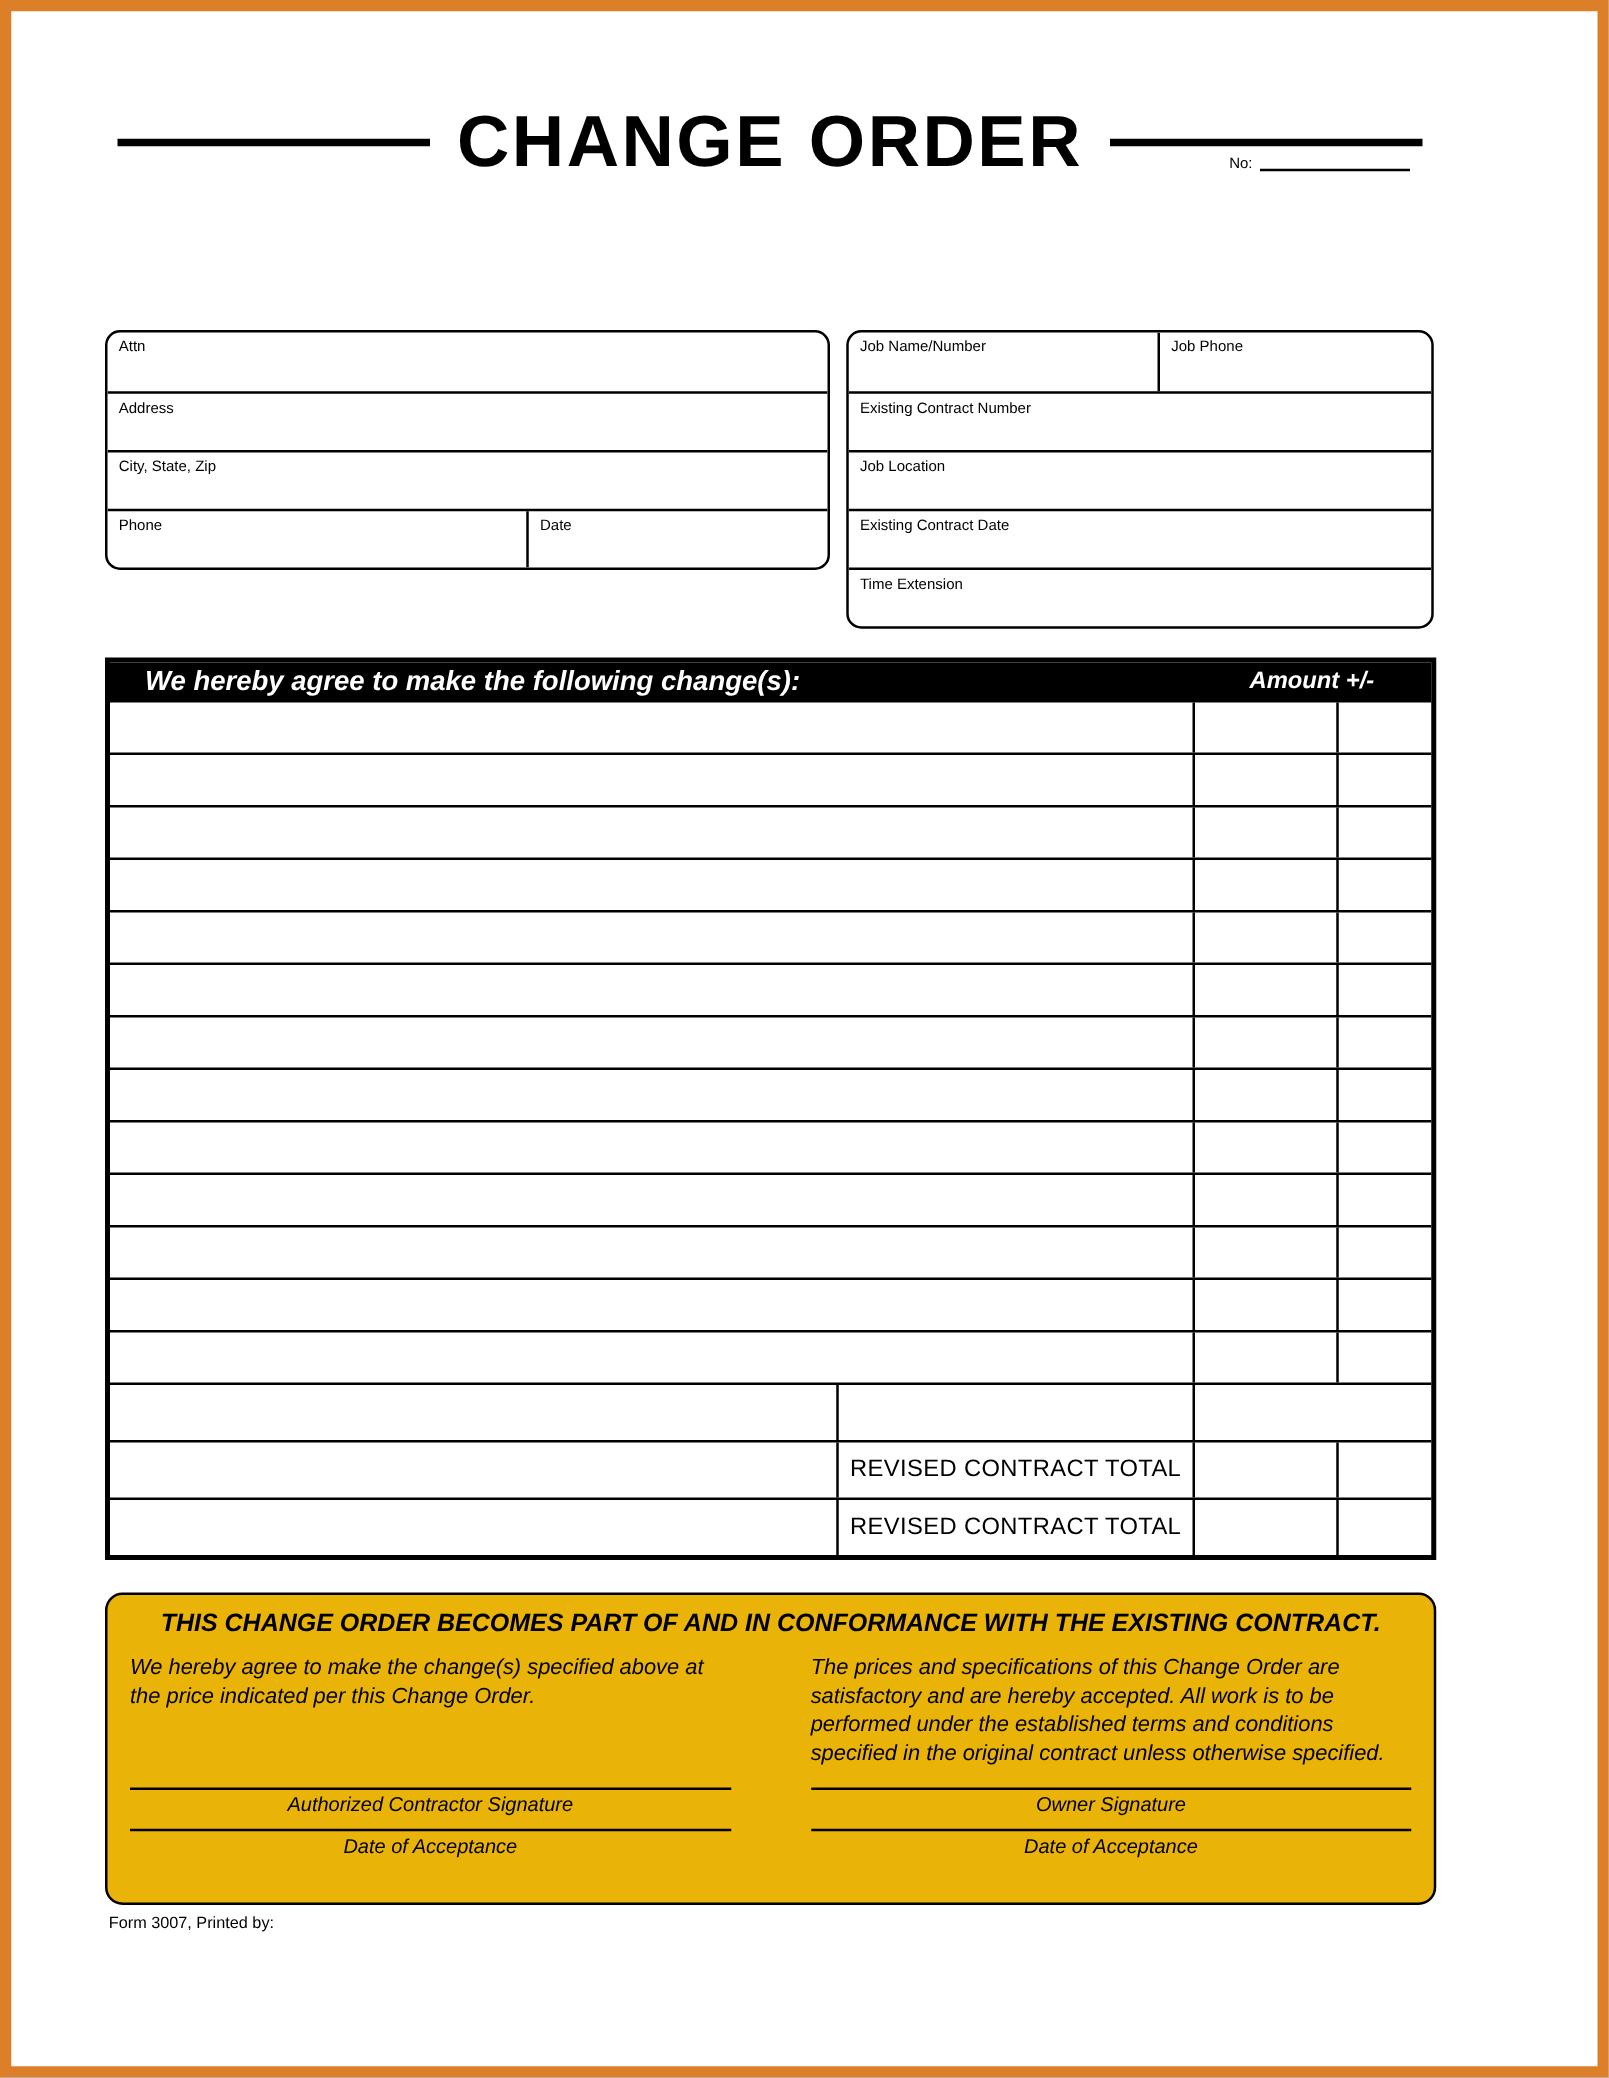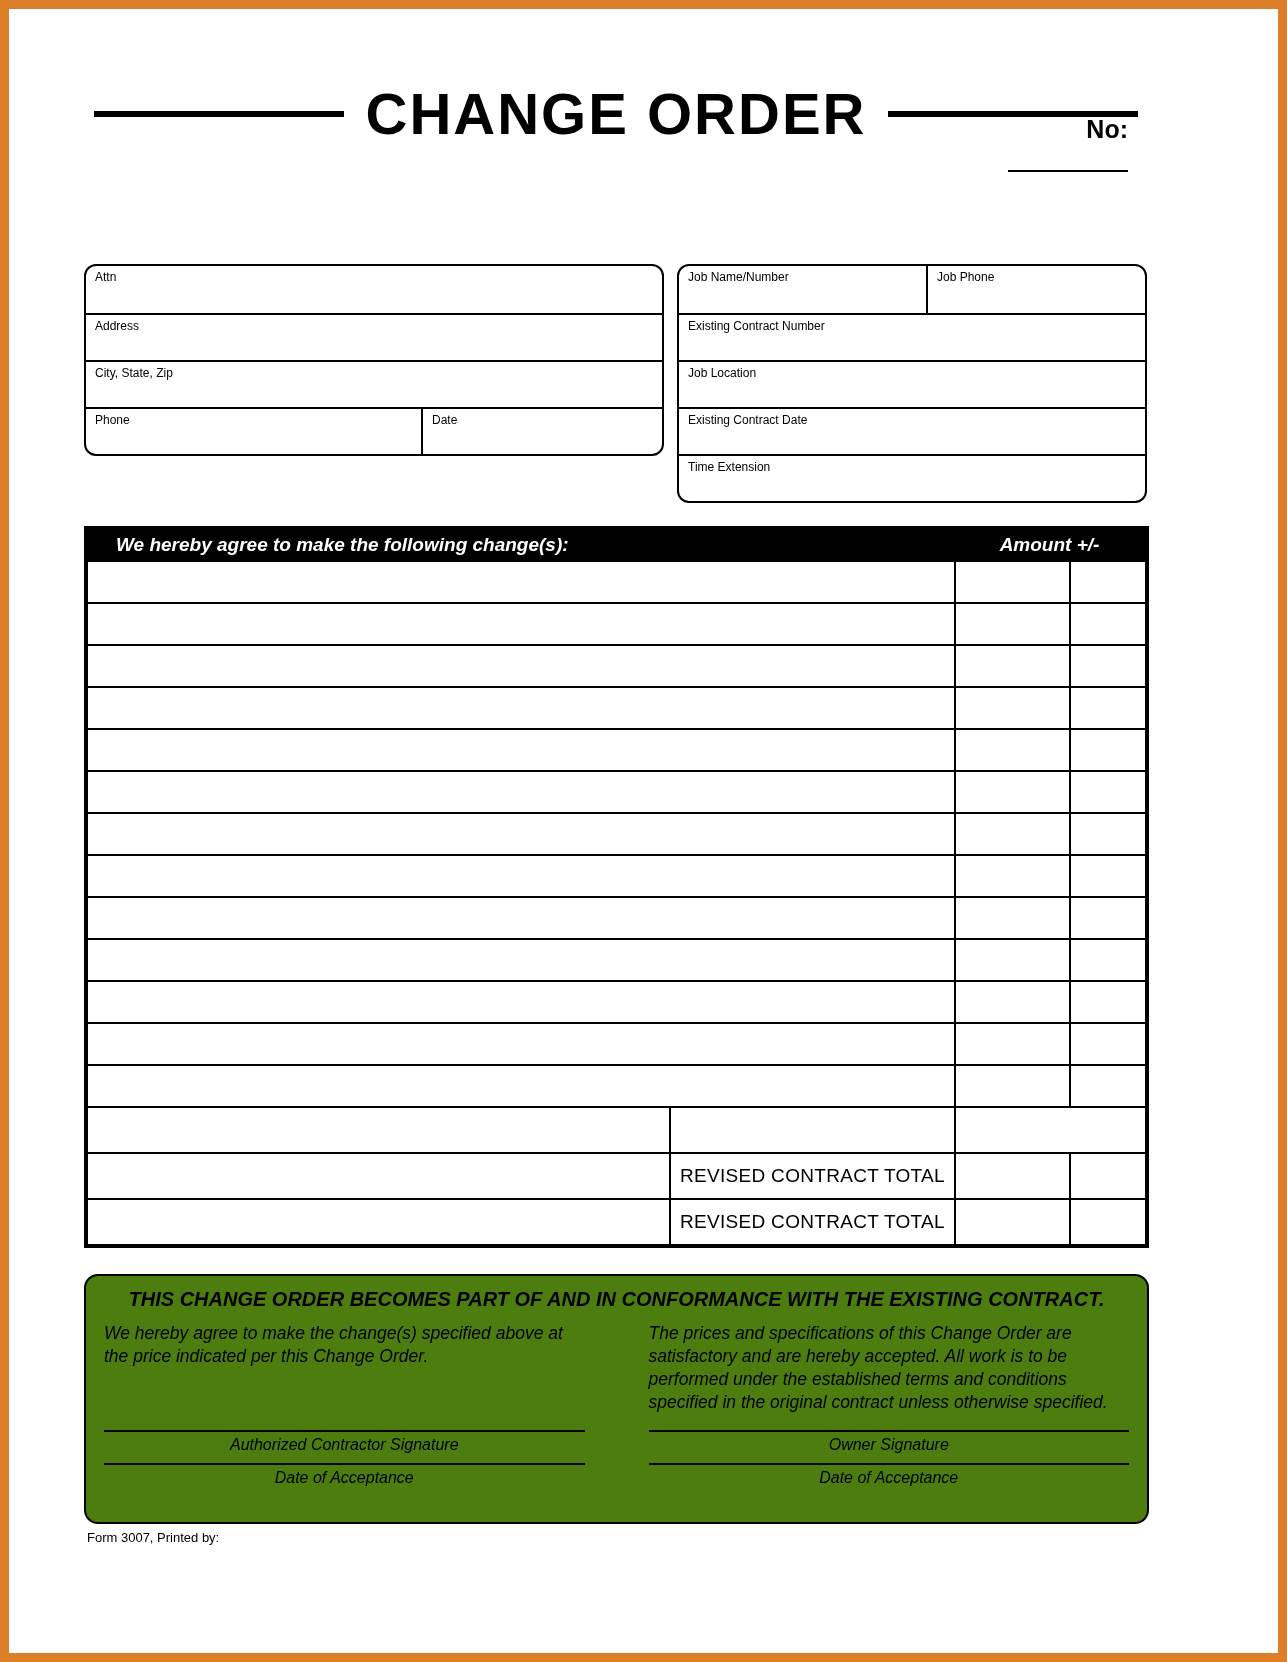--- a/index.html
+++ b/index.html
@@ -23,21 +23,21 @@
     display:flex;align-items:center;gap:22px;
   }
   .title-rule{flex:1;height:6px;background:var(--ink);}
   .page-title{
     font-size:58px;font-weight:bold;letter-spacing:2px;
     white-space:nowrap;line-height:1;
   }
   .no-row{
     position:absolute;top:106px;right:150px;
     display:flex;align-items:flex-end;gap:6px;
-    font-weight:bold;font-size:25px;flex-direction:column;
+    font-weight:normal;font-size:12px;
   }
   .no-line{display:inline-block;width:120px;height:22px;border-bottom:2px solid var(--ink);}
 
   
   .info-box{
     position:absolute;top:255px;
     border:2px solid var(--ink);border-radius:12px;
     background:#fff;overflow:hidden;
   }
   .info-box.left{left:75px;width:580px;}
@@ -53,21 +53,21 @@
   
   .changes-table{
     position:absolute;left:75px;top:517px;width:1065px;
     border:4px solid var(--ink);background:#fff;
   }
   .table-header{
     display:flex;align-items:center;
     background:var(--ink);color:#fff;height:30px;
     font-style:italic;font-weight:bold;
   }
-  .table-header .desc-h{flex:0 0 866px;padding-left:28px;font-size:19px;}
+  .table-header .desc-h{flex:0 0 866px;padding-left:28px;font-size:22px;}
   .table-header .amount-h{flex:1;text-align:center;font-size:19px;}
   .change-row{
     display:grid;grid-template-columns:866px 115px auto;
     border-top:2px solid var(--ink);height:42px;
   }
   .total-row{
     display:grid;grid-template-columns:581px 285px 115px auto;
     border-top:2px solid var(--ink);height:46px;
   }
   .cell{height:100%;}
@@ -75,21 +75,21 @@
   .total-row .cell + .cell{border-left:2px solid var(--ink);}
   .label-cell{
     display:flex;align-items:center;justify-content:center;
     font-size:19px;letter-spacing:0.3px;
   }
 
   
   .agreement-box{
     position:absolute;left:75px;top:1265px;width:1065px;height:250px;
     border:2px solid var(--ink);border-radius:14px;
-    background:#4d7c0f;padding:12px 16px 0;
+    background:#eab308;padding:12px 16px 0;
   }
   .agreement-heading{
     text-align:center;font-weight:bold;font-style:italic;
     font-size:20px;line-height:1.1;
   }
   .agreement-cols{display:flex;gap:64px;margin-top:12px;padding:0 2px;font-style:italic;}
   .agreement-col{flex:1;display:flex;flex-direction:column;}
   .agreement-text{font-size:17.5px;line-height:1.32;height:108px;}
   .sig-line{border-bottom:2px solid var(--ink);height:0;}
   .sig-label{text-align:center;font-size:16px;padding:4px 0 9px;}

